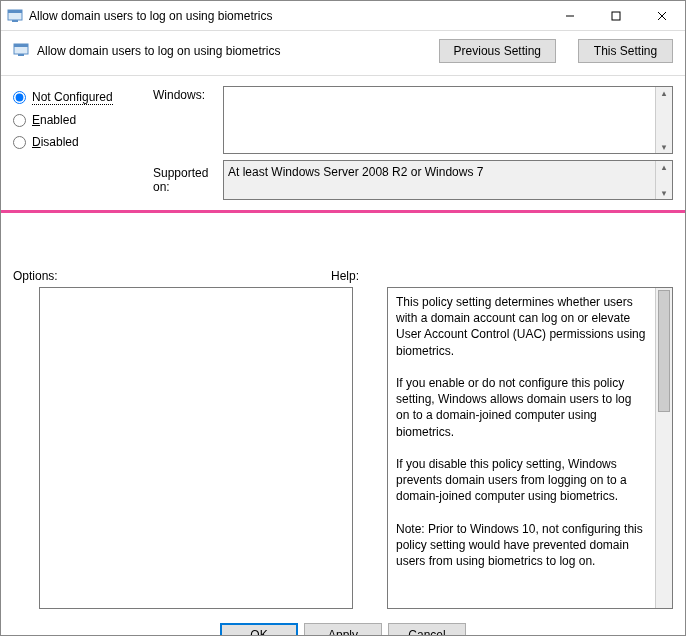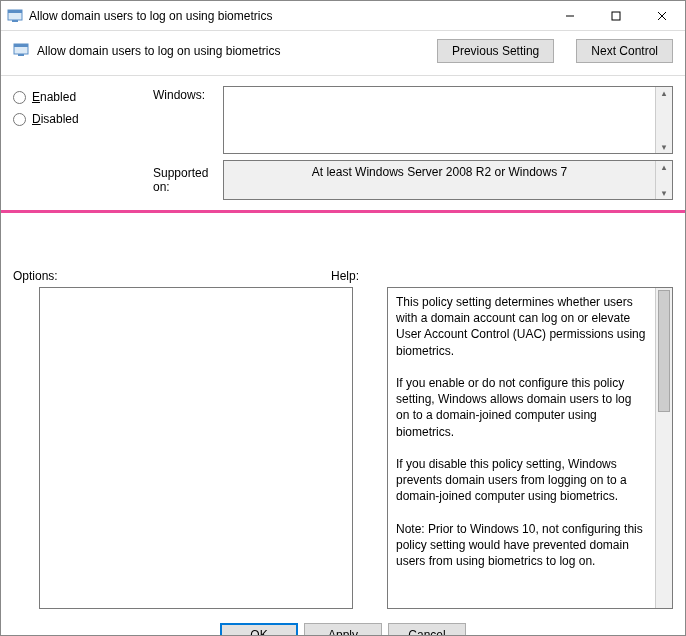--- a/index.html
+++ b/index.html
@@ -96,21 +96,21 @@
     border-bottom: 3px solid #ec4899;
   }
   .lbl-supported { grid-column:2; text-align:left; padding-top:6px;}
   .supported-box {
     grid-column:3;
     height:40px;
     border:1px solid #7a7a7a;
     background:#f0f0f0;
     display:flex;
   }
-  .supported-box .txt { flex:1; padding:4px; color:#000;text-align:center;}
+  .supported-box .txt { flex:1; padding:4px; color:#000;}
   
   .panels-header {
     display:flex;
     padding: 8px 12px 4px 12px;
     margin-top: 48px;
   }
   .panels-header div:first-child { width: 318px; }
   .panels {
     display:flex;
     padding: 0 12px 8px 12px;
@@ -203,25 +203,29 @@
 <div class="header-row">
   <span class="app-icon">
     <svg width="16" height="16" viewBox="0 0 16 16">
       <rect x="1" y="2" width="14" height="10" fill="#dceaf7" stroke="#5a8ec6"></rect>
       <rect x="1" y="2" width="14" height="3" fill="#5a8ec6"></rect>
       <rect x="5" y="12" width="6" height="2" fill="#5a8ec6"></rect>
     </svg>
   </span>
   <span class="policy-title">Allow domain users to log on using biometrics</span>
   <button class="hdr-btn">Previous Setting</button>
-  <button class="hdr-btn">Next Control</button>
+  <button class="hdr-btn">This Setting</button>
 </div>
 
 <div class="config-area">
   <div class="radios">
+    <label class="radio-row">
+      <input type="radio" name="st" checked="" style="">
+      <span style="border-bottom:1px dotted #000;">Not Configured</span>
+    </label>
     <label class="radio-row">
       <input type="radio" name="st" style="">
       <span class="underline-first">Enabled</span>
     </label>
     <label class="radio-row">
       <input type="radio" name="st" style="">
       <span class="underline-first">Disabled</span>
     </label>
   </div>
   <div class="lbl-comment">Windows:</div>

